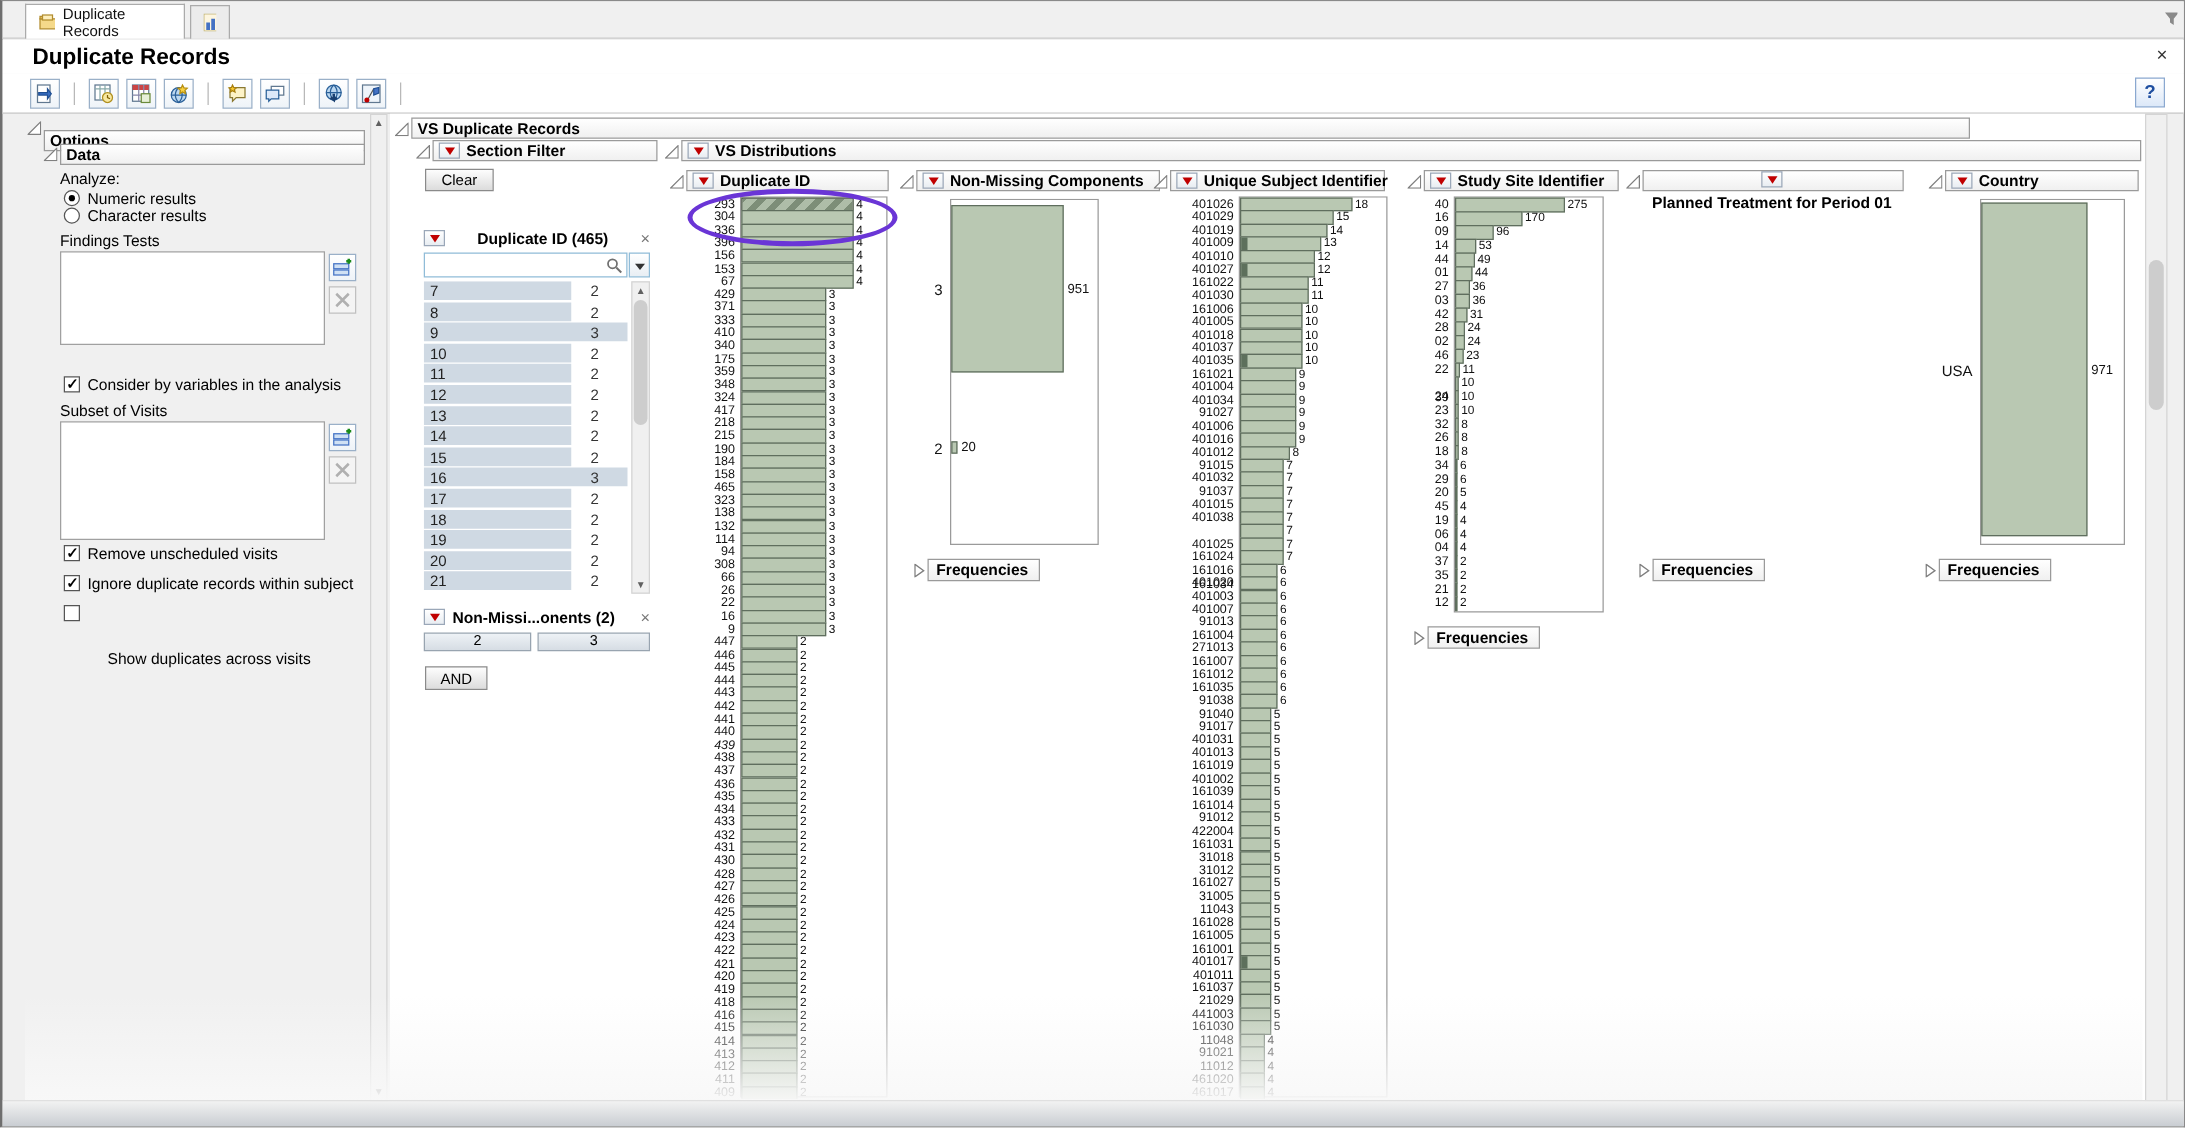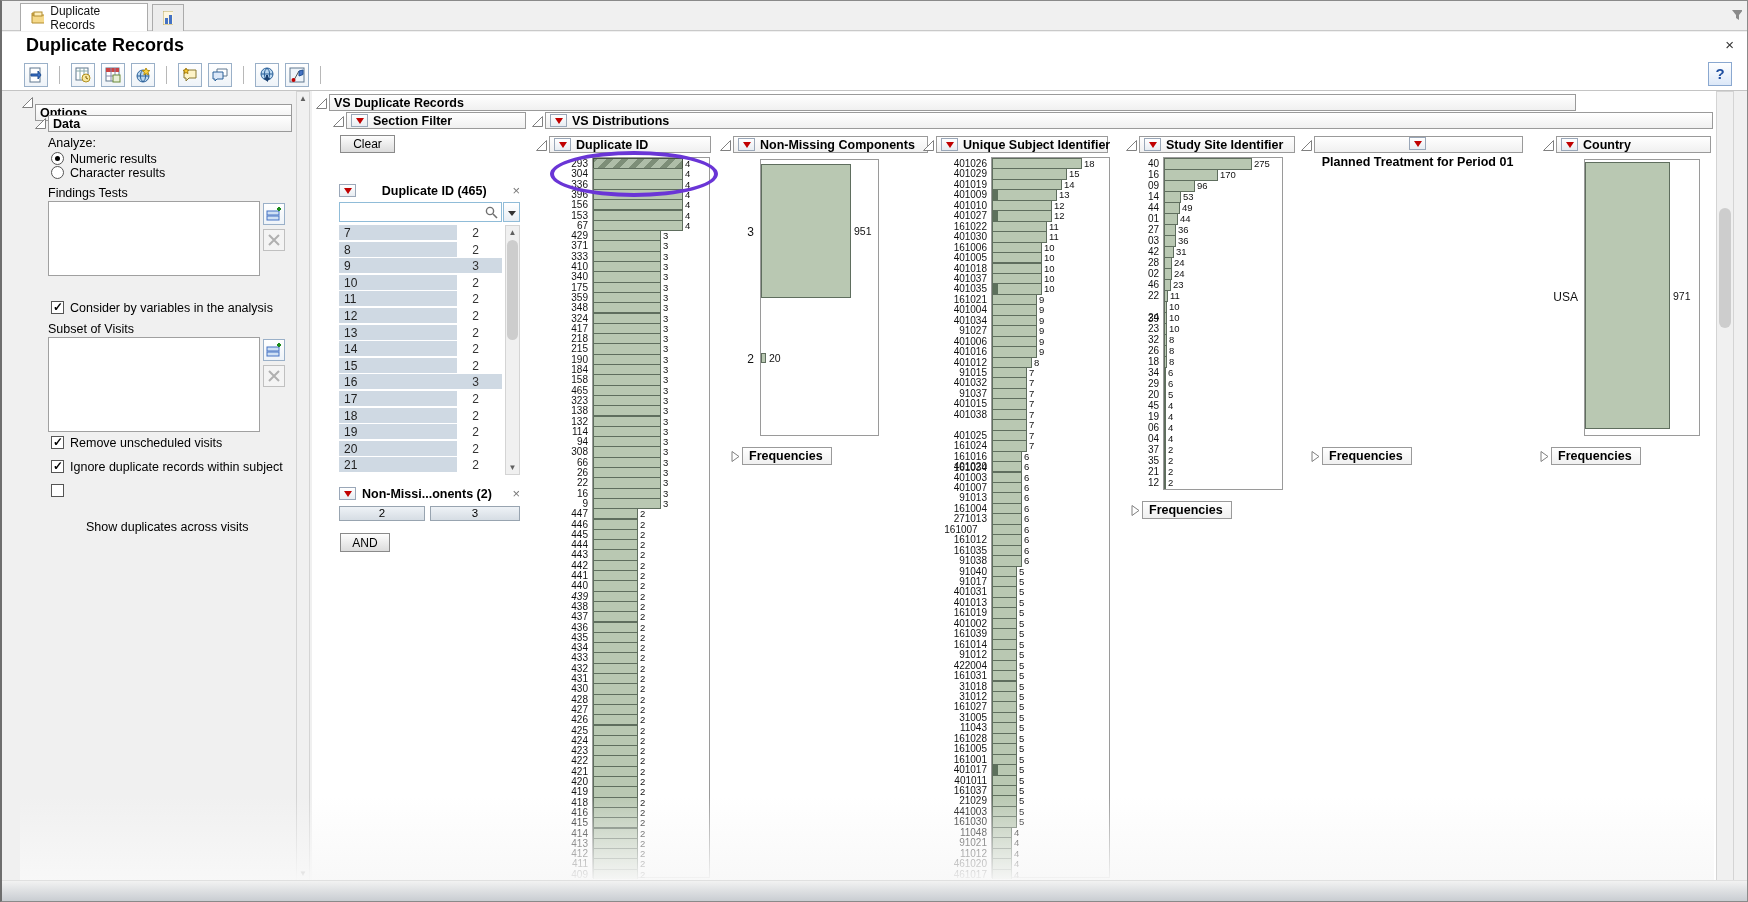--- a/index.html
+++ b/index.html
@@ -756,21 +756,21 @@
       <div class="hcount" style="left: 89px; top: 325.95px;">6</div>
       <div class="hlabel" style="width: 52px; top: 336.4px;">91013</div>
       <div class="hbar" style="left: 57px; top: 335.4px; width: 30px; height: 11.45px;"></div>
       <div class="hcount" style="left: 89px; top: 336.4px;">6</div>
       <div class="hlabel" style="width: 52px; top: 346.85px;">161004</div>
       <div class="hbar" style="left: 57px; top: 345.85px; width: 30px; height: 11.45px;"></div>
       <div class="hcount" style="left: 89px; top: 346.85px;">6</div>
       <div class="hlabel" style="width: 52px; top: 357.3px;">271013</div>
       <div class="hbar" style="left: 57px; top: 356.3px; width: 30px; height: 11.45px;"></div>
       <div class="hcount" style="left: 89px; top: 357.3px;">6</div>
-      <div class="hlabel" style="width: 52px; top: 367.75px; text-align: center;">161007</div>
+      <div class="hlabel" style="width: 52px; top: 367.75px;">161007</div>
       <div class="hbar" style="left: 57px; top: 366.75px; width: 30px; height: 11.45px;"></div>
       <div class="hcount" style="left: 89px; top: 367.75px;">6</div>
       <div class="hlabel" style="width: 52px; top: 378.2px;">161012</div>
       <div class="hbar" style="left: 57px; top: 377.2px; width: 30px; height: 11.45px;"></div>
       <div class="hcount" style="left: 89px; top: 378.2px;">6</div>
       <div class="hlabel" style="width: 52px; top: 388.65px;">161035</div>
       <div class="hbar" style="left: 57px; top: 387.65px; width: 30px; height: 11.45px;"></div>
       <div class="hcount" style="left: 89px; top: 388.65px;">6</div>
       <div class="hlabel" style="width: 52px; top: 399.1px;">91038</div>
       <div class="hbar" style="left: 57px; top: 398.1px; width: 30px; height: 11.45px;"></div>

